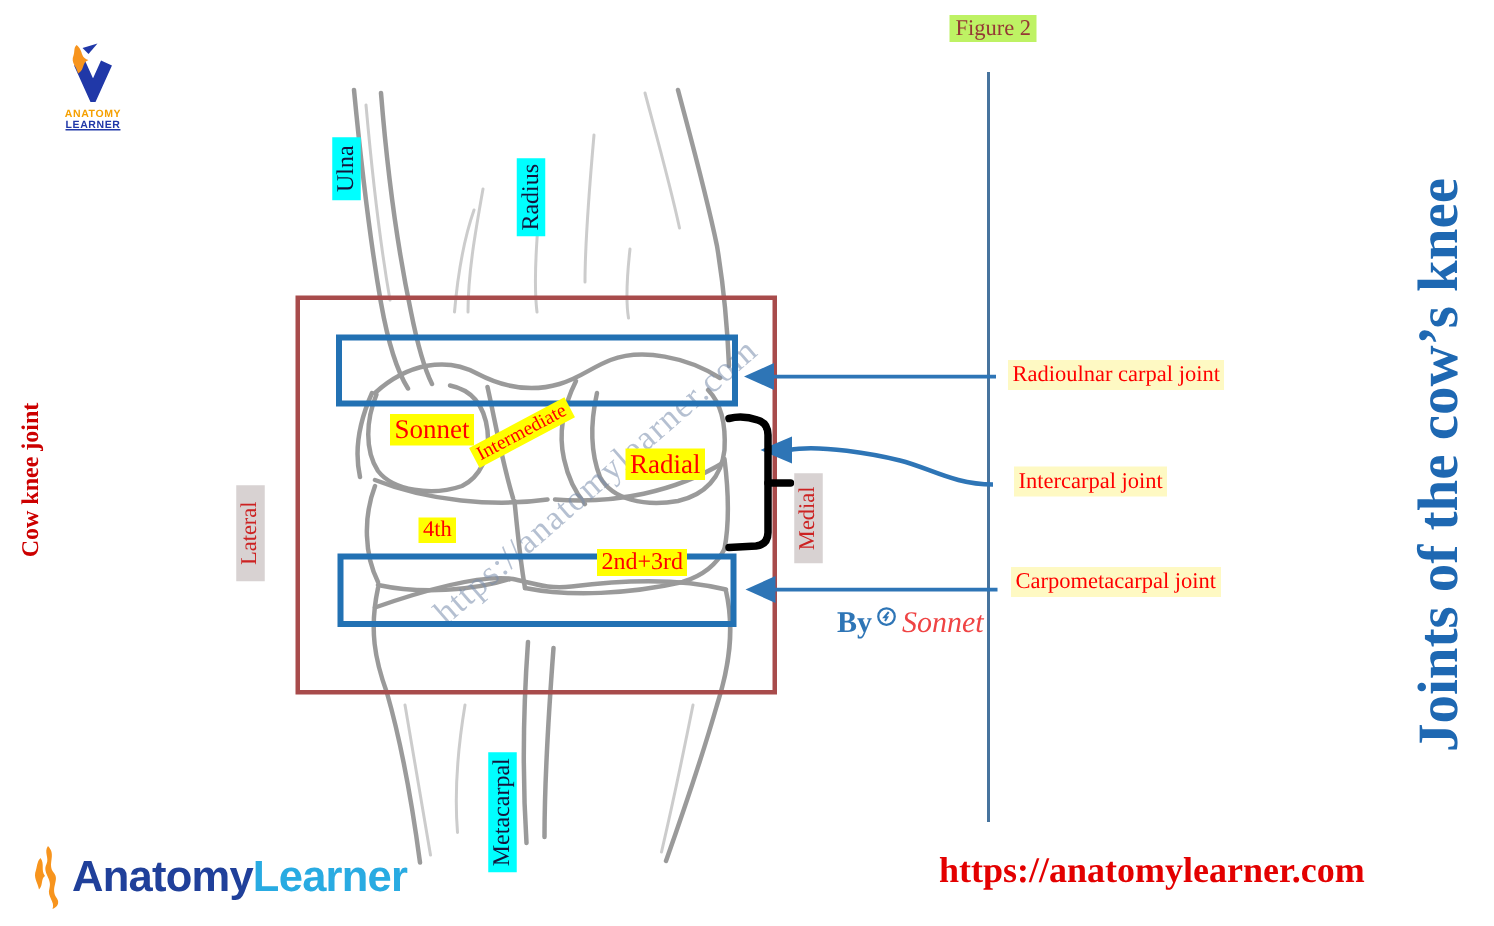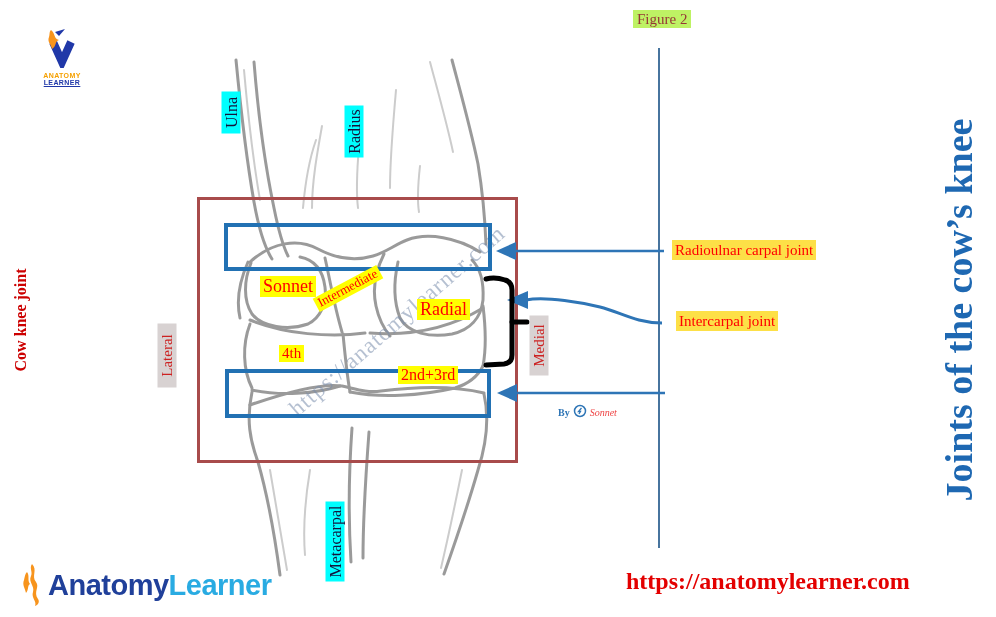--- a/index.html
+++ b/index.html
@@ -41,39 +41,39 @@
   .cyanlabel.radius{left:328px;top:122px;width:52px;}
   .cyanlabel.metacarpal{left:295px;top:532px;width:80px;}
 
   
   .sidegray{position:absolute;color:#CC2222;font-size:15px;line-height:19px;text-align:center;
     transform:rotate(-90deg);transform-origin:center;z-index:6;background:#D8D2D2;}
   .sidegray.lateral{left:135px;top:346px;width:64px;}
   .sidegray.medial{left:509px;top:336px;width:60px;}
 
   
-  .callout{position:absolute;background:#fde047;color:#FF0000;font-size:15px;line-height:1.2;
+  .callout{position:absolute;background:#fef9c3;color:#FF0000;font-size:15px;line-height:1.2;
     padding:1px 3px;z-index:6;}
   .callout.c0{left:672px;top:240px;}
   .callout.c1{left:676px;top:311px;}
   .callout.c2{left:674px;top:378px;}
 
   
   .cow-caption{position:absolute;left:-34px;top:311px;width:110px;text-align:center;
     transform:rotate(-90deg);transform-origin:center;color:#CC0000;font-weight:bold;
     font-size:16px;z-index:6;}
 
   
   .big-title{position:absolute;left:736px;top:286px;width:450px;height:48px;text-align:center;
     transform:rotate(-90deg);transform-origin:center;color:#1E68B2;font-weight:bold;
     font-size:38px;z-index:6;white-space:nowrap;}
 
   
-  .byline{position:absolute;left:558px;top:404px;z-index:6;font-size:10px;color:#2E75B6;
-    display:flex;align-items:flex-end;gap:3px;}
+  .byline{position:absolute;left:558px;top:404px;z-index:6;font-size:20px;color:#2E75B6;
+    display:flex;align-items:flex-start;gap:3px;}
   .byline .by{font-weight:bold;}
   .byline .author{font-style:italic;color:#ef4444;}
 
   
   .site-url{position:absolute;left:626px;top:568px;font-weight:bold;font-size:24px;color:#E30000;z-index:6;}
 
   
   .footer-logo{position:absolute;left:18px;top:562px;display:flex;align-items:center;z-index:6;
     font-family:"Liberation Sans", sans-serif;}
   .footer-logo .t1{font-weight:bold;font-size:29px;color:#20409A;letter-spacing:-0.5px;}
@@ -174,20 +174,21 @@
 
   <div class="cyanlabel ulna">Ulna</div>
   <div class="cyanlabel radius">Radius</div>
   <div class="cyanlabel metacarpal">Metacarpal</div>
 
   <div class="sidegray lateral">Lateral</div>
   <div class="sidegray medial">Medial</div>
 
   <div class="callout c0">Radioulnar carpal joint</div>
   <div class="callout c1">Intercarpal joint</div>
+  <div class="callout c2">Carpometacarpal joint</div>
 
   <div class="cow-caption">Cow knee joint</div>
   <div class="big-title">Joints of the cow’s knee</div>
 
   <div class="byline">
     <span class="by">By</span>
     <svg width="14" height="14" viewBox="0 0 14 14">
       <circle cx="7" cy="7" r="5.5" stroke="#2E75B6" stroke-width="1.5" fill="none"></circle>
       <path d="M8.5,4 L5.5,7.5 L7.5,7.5 L6,10" stroke="#2E75B6" stroke-width="1.3" fill="none"></path>
     </svg>

